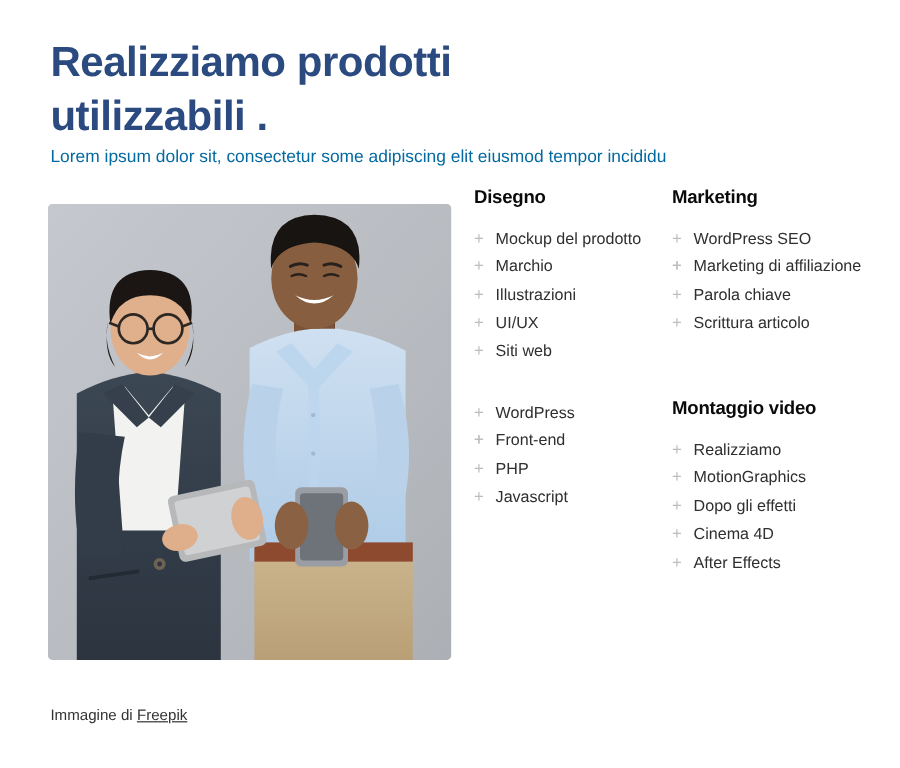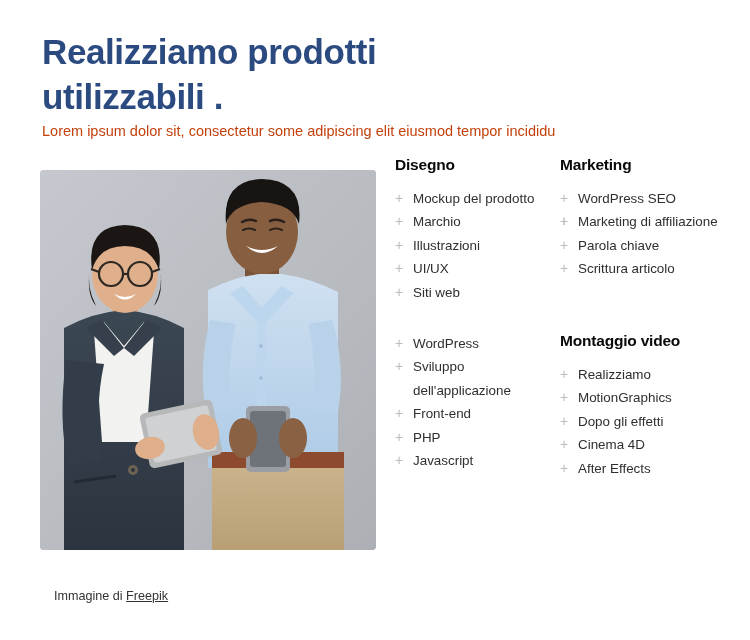--- a/index.html
+++ b/index.html
@@ -41,21 +41,21 @@
 
   .hero-subtitle {
     position: absolute;
     left: 42px;
     top: 121px;
     width: 600px;
     margin: 0;
     font-size: 14.5px;
     line-height: 1.5;
     font-weight: 400;
-    color: #c2410c;
+    color: #0369a1;
   }
 
   
   .photo-frame {
     position: absolute;
     left: 40px;
     top: 170px;
     width: 336px;
     height: 380px;
     border-radius: 4px;
@@ -116,21 +116,20 @@
   }
 
   
   .credit {
     position: absolute;
     left: 42px;
     top: 588px;
     font-size: 12.6px;
     line-height: 1.4;
     color: #333333;
-    margin-left: 12px;
   }
   .credit-link {
     color: #333333;
     text-decoration: underline;
   }
 </style>
 </head>
 <body>
 
 <div class="page">
@@ -294,21 +293,20 @@
     </div>
 
     <div class="service-group">
       <ul class="group-list">
         <li class="group-item">
           <span class="plus-icon">+</span>
           <span>WordPress</span>
         </li>
         <li class="group-item">
           <span class="plus-icon">+</span>
-          <span>Sviluppo dell'applicazione</span>
         </li>
         <li class="group-item">
           <span class="plus-icon">+</span>
           <span>Front-end</span>
         </li>
         <li class="group-item">
           <span class="plus-icon">+</span>
           <span>PHP</span>
         </li>
         <li class="group-item">

